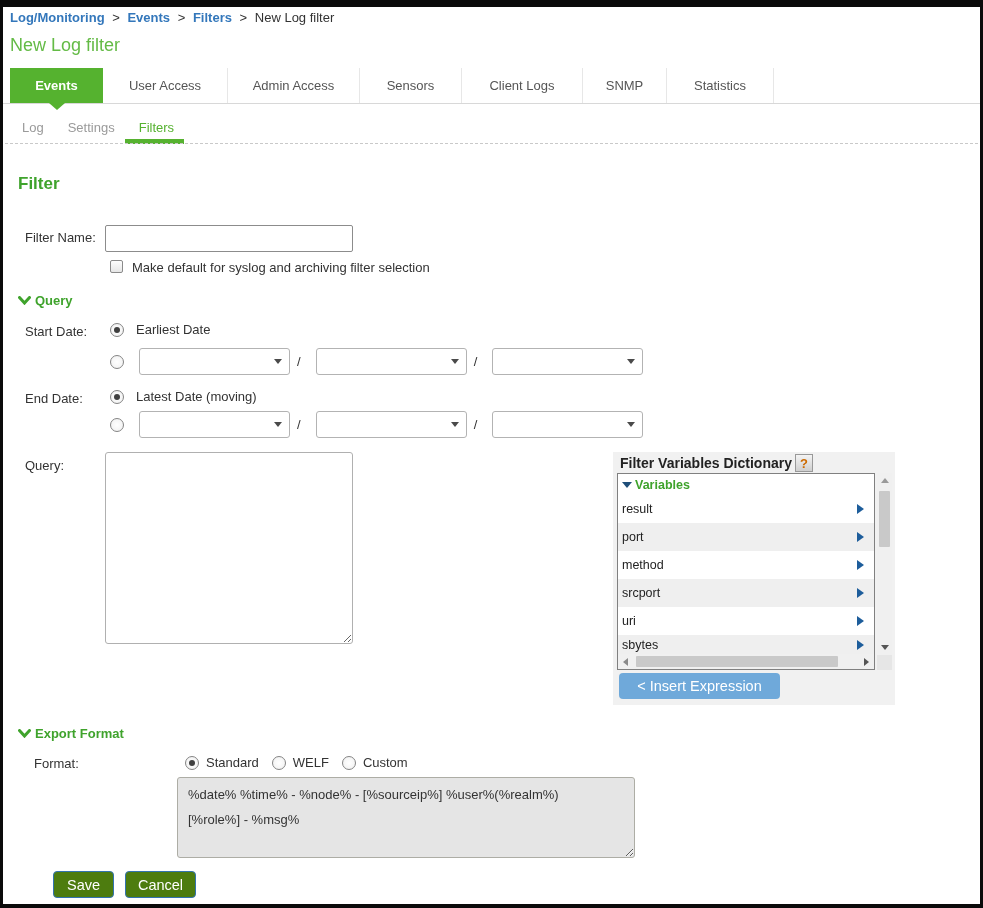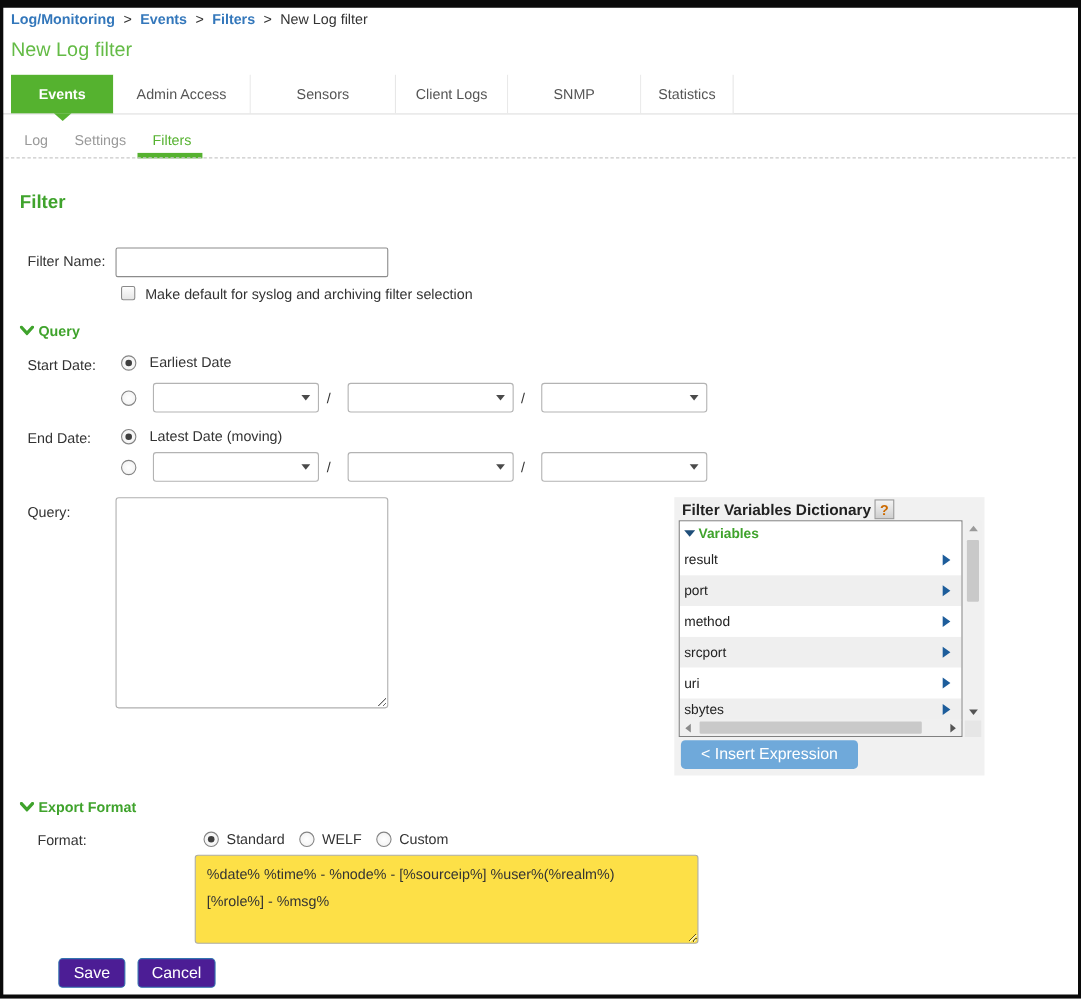--- a/index.html
+++ b/index.html
@@ -96,24 +96,24 @@
   .vscroll .sb-btn.up { position:absolute; top:0; left:0; }
   .vscroll .sb-btn.down { position:absolute; bottom:0; left:0; }
   .scroll-corner { position:absolute; left:264px; top:203px; width:15px; height:15px; background:#e6e6e6; }
 
   .insert-btn { position:absolute; left:6px; top:221px; width:161px; height:26px; background:#6fa9da; color:#fff; border:none; border-radius:4px; font-family:"Liberation Sans",sans-serif; font-size:14.5px; cursor:pointer; text-align:center; }
 
   
   .format-label { position:absolute; left:34px; top:756px; }
   .format-options { position:absolute; left:185px; top:755px; display:flex; align-items:center; gap:13px; }
   .fmt-opt { display:flex; align-items:center; gap:7px; }
-  textarea.format-area { position:absolute; left:177px; top:777px; width:458px; height:81px; background:#fde047; border:1px solid #adada5; border-radius:3px; resize:both; font-family:"Liberation Sans",sans-serif; font-size:13px; line-height:25px; color:#333; padding:4px 10px; }
-
-  
-  .action-btn { position:absolute; top:871px; height:27px; background:#4c1d95; border:1px solid #3373b0; border-radius:4px; color:#fff; font-family:"Liberation Sans",sans-serif; font-size:14.5px; cursor:pointer; }
+  textarea.format-area { position:absolute; left:177px; top:777px; width:458px; height:81px; background:#e5e5e5; border:1px solid #adada5; border-radius:3px; resize:both; font-family:"Liberation Sans",sans-serif; font-size:13px; line-height:25px; color:#333; padding:4px 10px; }
+
+  
+  .action-btn { position:absolute; top:871px; height:27px; background:#4d7c0f; border:1px solid #3373b0; border-radius:4px; color:#fff; font-family:"Liberation Sans",sans-serif; font-size:14.5px; cursor:pointer; }
   .save-btn { left:53px; width:61px; }
   .cancel-btn { left:125px; width:71px; }
 
   .chev-svg { display:block; }
 </style>
 </head>
 <body>
 
 <div class="frame"></div>
 
@@ -127,20 +127,23 @@
   <span>New Log filter</span>
 </div>
 
 <h1 class="page-title">New Log filter</h1>
 
 <div class="tabbar">
   <div class="tab active">
     <span>Events</span>
     <div class="tab-notch"></div>
   </div>
+  <div class="tab">
+      <span>User Access</span>
+    </div>
   <div class="tab">
       <span>Admin Access</span>
     </div>
   <div class="tab">
       <span>Sensors</span>
     </div>
   <div class="tab">
       <span>Client Logs</span>
     </div>
   <div class="tab">

